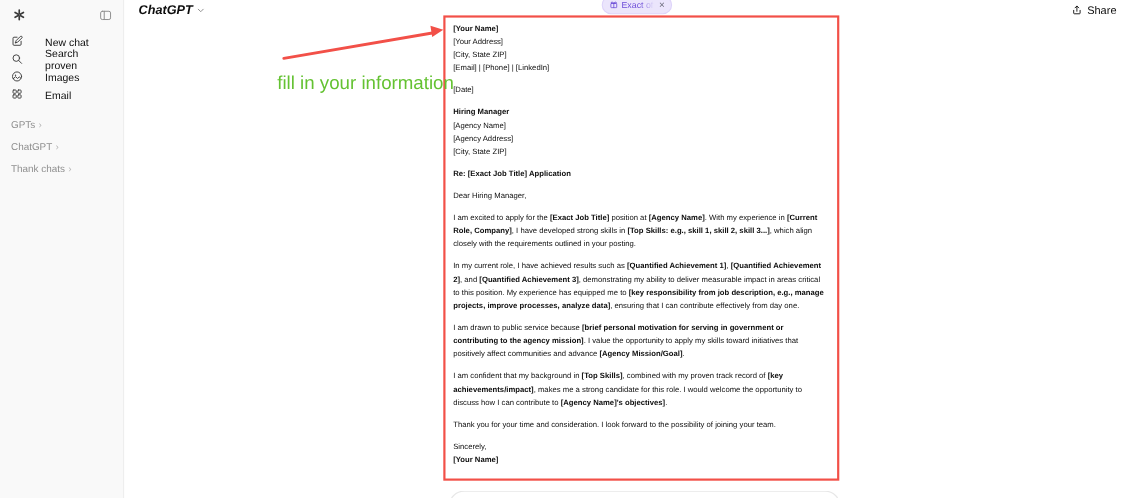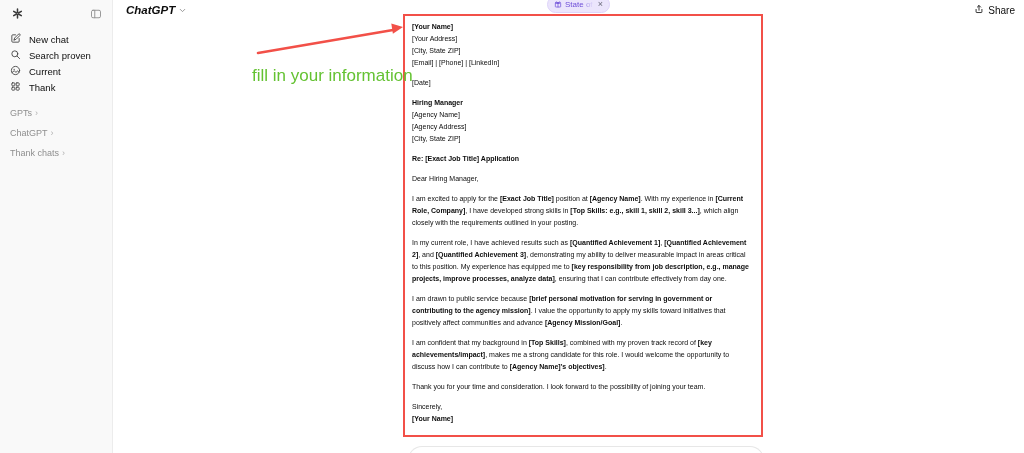--- a/index.html
+++ b/index.html
@@ -5,21 +5,21 @@
   * { box-sizing: border-box; margin: 0; padding: 0; }
   body { background: #ffffff; font-family: "Liberation Sans", sans-serif; }
   .stage { position: relative; width: 1024px; height: 453px; background: #ffffff; overflow: hidden; }
 
   
   .sidebar { position: absolute; left: 0; top: 0; width: 113px; height: 100%;
              background: #f9f9f9; border-right: 1px solid #ececec; }
   .sb-top { display: flex; justify-content: space-between; align-items: center; padding: 7px 10px 5px 11px; }
   .sb-top svg { display: block; cursor: pointer; }
   .sb-items { margin-top: 6px; }
-  .sb-item { display: flex; align-items: center; gap: 8px; padding: 3px 10px; height: 16px;
+  .sb-item { display: flex; align-items: center; gap: 20px; padding: 3px 10px; height: 16px;
              font-size: 9.5px; color: #0d0d0d; cursor: pointer; }
   .sb-item svg { flex: 0 0 auto; }
   .sb-sections { margin-top: 8px; }
   .sb-section { display: flex; align-items: center; gap: 3px; padding: 5px 10px;
                 font-size: 9px; color: #8f8f8f; cursor: pointer; }
   .sb-section .chev { color: #b3b3b3; font-size: 9px; }
 
   
   .main { position: absolute; left: 113px; top: 0; right: 0; bottom: 0; background: #fff; }
 
@@ -102,32 +102,32 @@
         <span>Search proven</span>
       </div>
       <div class="sb-item">
         <span>
           <svg width="11" height="11" viewBox="0 0 24 24" fill="none" stroke="#3f3f3f" stroke-width="1.9">
             <circle cx="12" cy="12" r="9"></circle>
             <circle cx="9" cy="9.5" r="1.4" fill="#3f3f3f" stroke="none"></circle>
             <path d="M4.5 16.5l4.5-4 4 3.5 3.5-3 3 2.5"></path>
           </svg>
         </span>
-        <span>Current</span>
+        <span>Images</span>
       </div>
       <div class="sb-item">
         <span>
           <svg width="11" height="11" viewBox="0 0 24 24" fill="none" stroke="#3f3f3f" stroke-width="1.9">
             <rect x="4" y="4" width="6.5" height="6.5" rx="1.5"></rect>
             <rect x="13.5" y="4" width="6.5" height="6.5" rx="1.5"></rect>
             <rect x="4" y="13.5" width="6.5" height="6.5" rx="1.5"></rect>
             <rect x="13.5" y="13.5" width="6.5" height="6.5" rx="1.5"></rect>
           </svg>
         </span>
-        <span>Thank</span>
+        <span>Email</span>
       </div>
     </nav>
 
     <div class="sb-sections">
       <div class="sb-section">
         <span>GPTs</span>
         <span class="chev">›</span>
       </div>
       <div class="sb-section">
         <span>ChatGPT</span>
@@ -152,21 +152,21 @@
     </div>
 
     <div class="top-badge">
       <span>
         <svg width="8" height="8" viewBox="0 0 24 24" fill="none" stroke="#6e4ed8" stroke-width="2.2">
           <rect x="4" y="9" width="16" height="12" rx="1.5"></rect>
           <line x1="12" y1="9" x2="12" y2="21"></line>
           <path d="M12 9c-2-4-7-4-7-1.5S9 9 12 9zm0 0c2-4 7-4 7-1.5S15 9 12 9z"></path>
         </svg>
       </span>
-      <span class="badge-label">State off</span>
+      <span class="badge-label">Exact off</span>
       <span class="badge-close">×</span>
     </div>
 
     <button class="share-btn">
       <span>
         <svg width="10" height="10" viewBox="0 0 24 24" fill="none" stroke="#0d0d0d" stroke-width="2">
           <path d="M12 15V4"></path>
           <polyline points="8,7.5 12,3.5 16,7.5"></polyline>
           <path d="M5 13v6a1.5 1.5 0 0 0 1.5 1.5h11A1.5 1.5 0 0 0 19 19v-6"></path>
         </svg>

